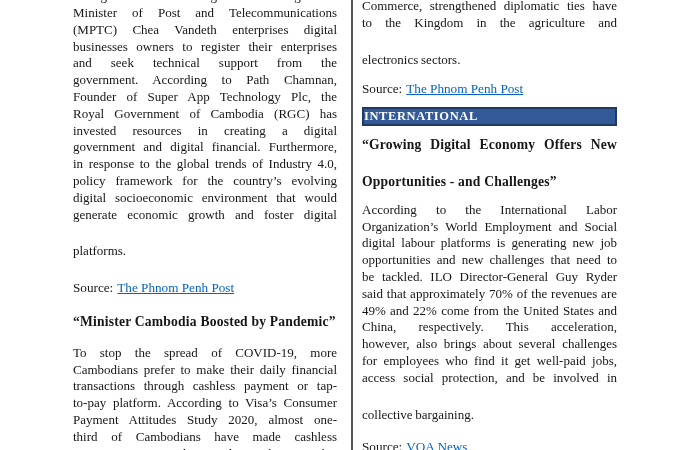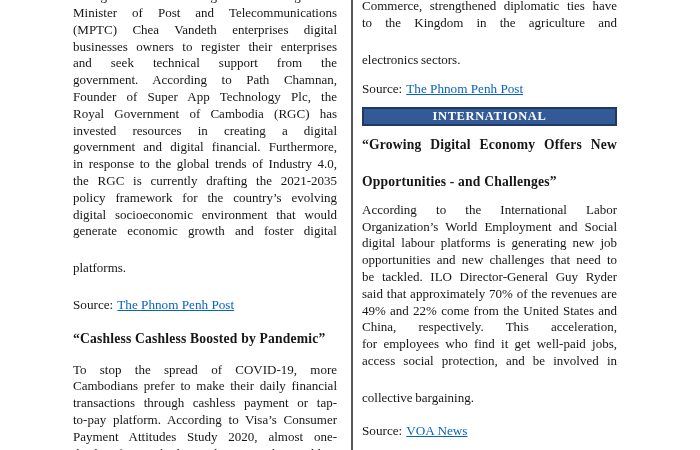--- a/index.html
+++ b/index.html
@@ -24,21 +24,21 @@
   #right-col .source-bottom{margin-top:16px;}
   .source .lbl{color:#161616;margin-right:4px;}
   .src-link{color:#0563C1;text-decoration:underline;cursor:pointer;}
   .heading{font-weight:bold;font-size:13.6px;line-height:16.8px;letter-spacing:0.2px;}
   #left-heading{margin-top:17px;white-space:nowrap;}
   #right-heading{margin-top:11px;}
   #right-heading .jline{white-space:nowrap;}
   .banner{
     margin-top:9px;height:15px;line-height:15px;
     background:#335A96;border:2px solid #1F3864;
-    text-align:center;color:#ffffff;font-weight:bold;
+    color:#ffffff;font-weight:bold;
     font-size:12.5px;letter-spacing:0.6px;
   }
   #right-para2{margin-top:11px;}
   #left-para2{margin-top:14px;}
 </style>
 </head>
 <body>
 
 <div class="divider"></div>
 
@@ -50,30 +50,29 @@
       <div class="jline">Minister of Post and Telecommunications</div>
       <div class="jline">(MPTC) Chea Vandeth enterprises digital</div>
       <div class="jline">businesses owners to register their enterprises</div>
       <div class="jline">and seek technical support from the</div>
       <div class="jline">government. According to Path Chamnan,</div>
       <div class="jline">Founder of Super App Technology Plc, the</div>
       <div class="jline">Royal Government of Cambodia (RGC) has</div>
       <div class="jline">invested resources in creating a digital</div>
       <div class="jline">government and digital financial. Furthermore,</div>
       <div class="jline">in response to the global trends of Industry 4.0,</div>
-      <div class="jline">the RGC is currently drafting the 2021-2035</div>
       <div class="jline">policy framework for the country’s evolving</div>
       <div class="jline">digital socioeconomic environment that would</div>
       <div class="jline">generate economic growth and foster digital</div>
       <div class="jline last">platforms.</div>
     </div>
   <div class="source">
     <span class="lbl">Source:</span><span class="src-link">The Phnom Penh Post</span>
   </div>
-  <div class="heading" id="left-heading">“Cashless Cashless Boosted by Pandemic”</div>
+  <div class="heading" id="left-heading">“Minister Cambodia Boosted by Pandemic”</div>
   <div class="para" id="left-para2">
       <div class="jline">To stop the spread of COVID-19, more</div>
       <div class="jline">Cambodians prefer to make their daily financial</div>
       <div class="jline">transactions through cashless payment or tap-</div>
       <div class="jline">to-pay platform. According to Visa’s Consumer</div>
       <div class="jline">Payment Attitudes Study 2020, almost one-</div>
       <div class="jline">third of Cambodians have made cashless</div>
       <div class="jline">transaction since the pandemic began. This</div>
     </div>
 </div>
@@ -94,20 +93,21 @@
     </div>
   <div class="para" id="right-para2">
       <div class="jline">According to the International Labor</div>
       <div class="jline">Organization’s World Employment and Social</div>
       <div class="jline">digital labour platforms is generating new job</div>
       <div class="jline">opportunities and new challenges that need to</div>
       <div class="jline">be tackled. ILO Director-General Guy Ryder</div>
       <div class="jline">said that approximately 70% of the revenues are</div>
       <div class="jline">49% and 22% come from the United States and</div>
       <div class="jline">China, respectively. This acceleration,</div>
+      <div class="jline">however, also brings about several challenges</div>
       <div class="jline">for employees who find it get well-paid jobs,</div>
       <div class="jline">access social protection, and be involved in</div>
       <div class="jline last">collective bargaining.</div>
     </div>
   <div class="source source-bottom">
     <span class="lbl">Source:</span><span class="src-link">VOA News</span>
   </div>
 </div>
 
 </body></html>

